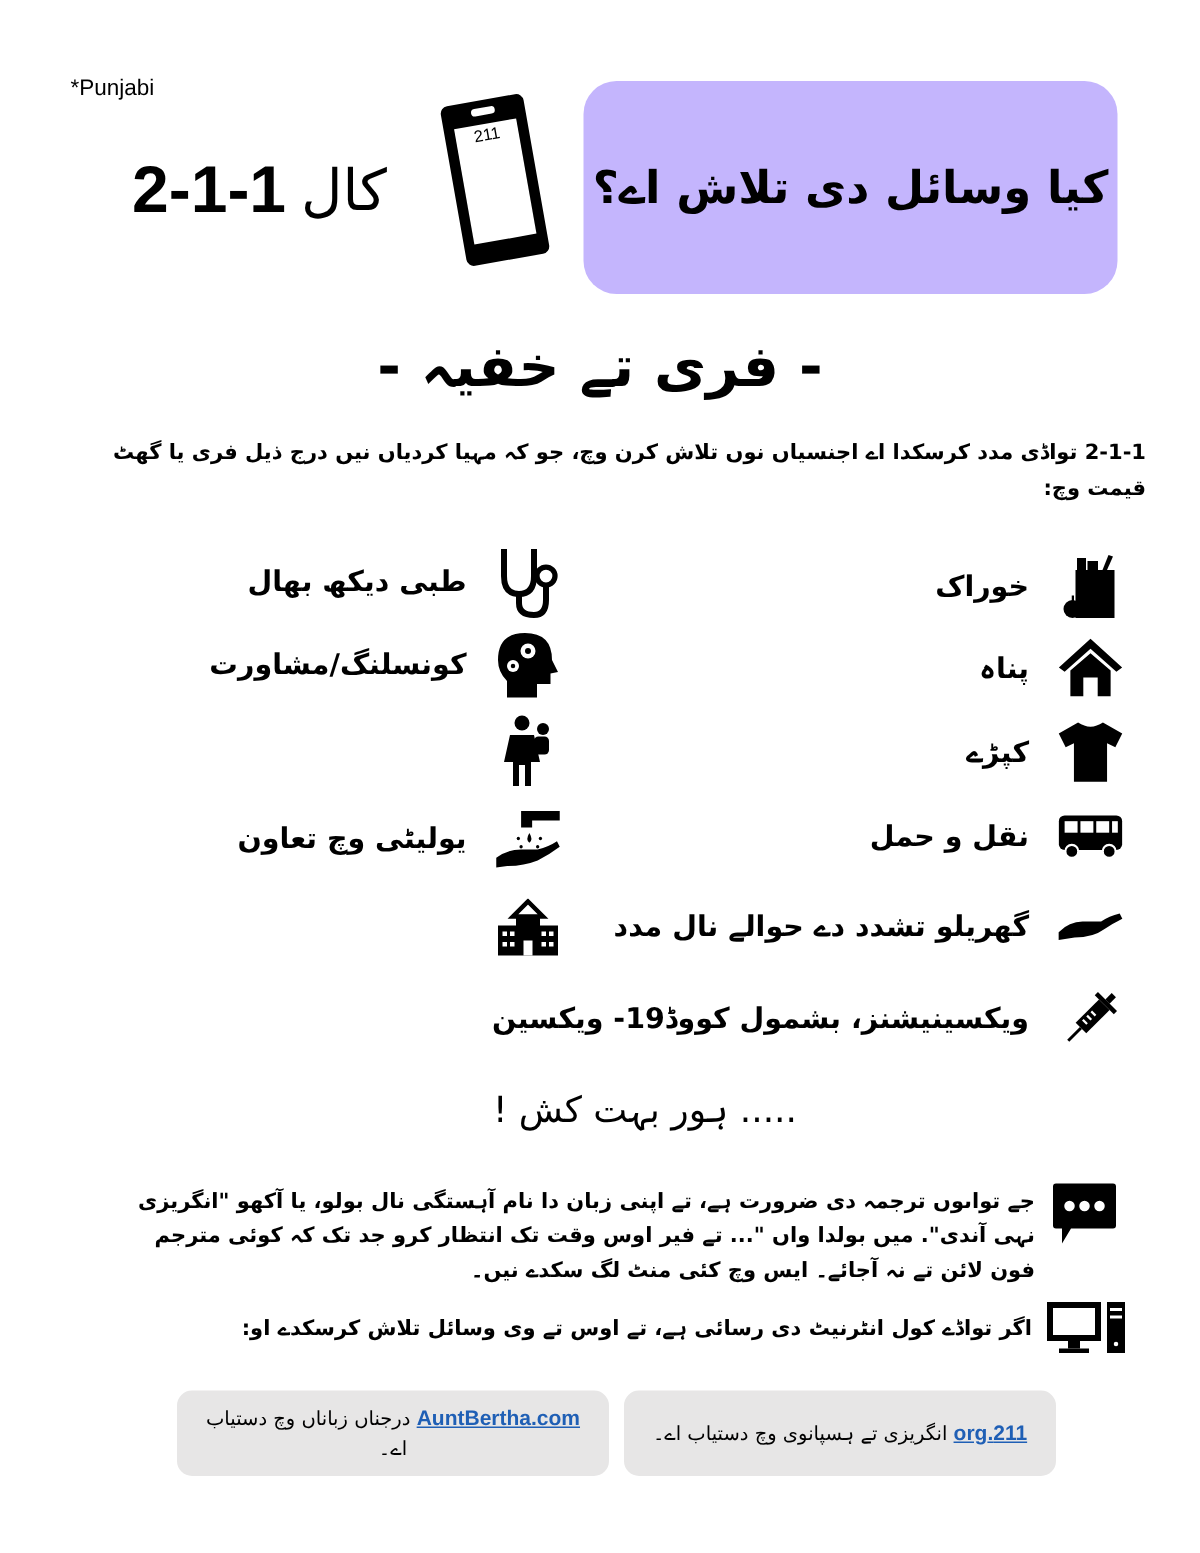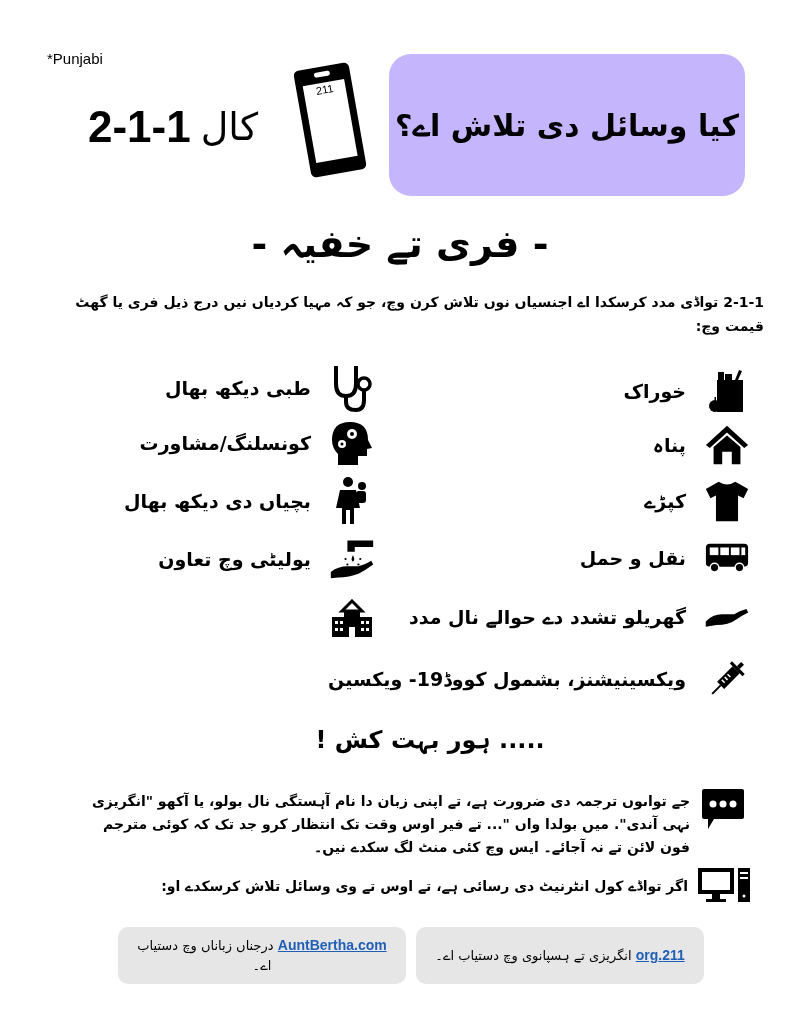--- a/index.html
+++ b/index.html
@@ -21,21 +21,21 @@
   .yellow-text { font-size:30px; font-weight:bold; direction:rtl; }
 
   .subtitle { left:0; top:222px; width:800px; text-align:center; font-size:38px; font-weight:bold; direction:rtl; }
 
   .intro { left:34px; top:290px; width:730px; font-size:14px; font-weight:bold; line-height:24px; }
 
   .svc-item { display:flex; align-items:center; direction:rtl; gap:18px; }
   .svc-icon { width:46px; height:46px; flex:0 0 46px; display:flex; align-items:center; justify-content:center; }
   .svc-label { font-size:19px; font-weight:bold; white-space:nowrap; }
 
-  .more { left:0; top:726px; width:800px; text-align:center; font-size:24px; font-weight:bold; direction:rtl; padding-left:60px; box-sizing:border-box; }
+  .more { left:0; top:726px; width:800px; text-align:center; font-size:24px; font-weight:normal; direction:rtl; padding-left:60px; box-sizing:border-box; }
 
   .note { font-size:14px; font-weight:bold; line-height:23px; }
 
   .link-box { background:#e7e6e6; border-radius:10px; display:flex; align-items:center; justify-content:center;
               text-align:center; font-size:13px; line-height:20px; direction:rtl; padding:6px 14px; box-sizing:border-box; }
   .link { color:#1f5fb5; text-decoration:underline; font-weight:bold; font-family:"Liberation Sans", sans-serif; font-size:14px; }
 </style>
 </head>
 <body>
 
@@ -165,21 +165,20 @@
 
 <div class="abs svc-item" style="right:425px; top:478px;">
   <span class="svc-icon">
     <svg width="36" height="50" viewBox="0 0 36 50">
         <circle cx="14" cy="6" r="5" fill="#000"></circle>
         <path d="M6 14 L22 14 L26 32 L20 32 L20 48 L16 48 L16 34 L12 34 L12 48 L8 48 L8 32 L2 32 Z" fill="#000"></path>
         <circle cx="28" cy="10" r="4" fill="#000"></circle>
         <rect x="22" y="15" width="10" height="12" rx="3" fill="#000"></rect>
       </svg>
   </span>
-  <span class="svc-label">بچیاں دی دیکھ بھال</span>
 </div>
 
 <div class="abs svc-item" style="right:425px; top:536px;">
   <span class="svc-icon">
     <svg width="50" height="44" viewBox="0 0 50 44">
         <path d="M20 2 L48 2 L48 9 L28 9 L28 14 L20 14 Z" fill="#000"></path>
         <path d="M26 18 Q23 23 26 25 Q29 23 26 18 Z" fill="#000"></path>
         <circle cx="18" cy="22" r="1.2" fill="#000"></circle>
         <circle cx="34" cy="22" r="1.2" fill="#000"></circle>
         <circle cx="20" cy="28" r="1.2" fill="#000"></circle>

